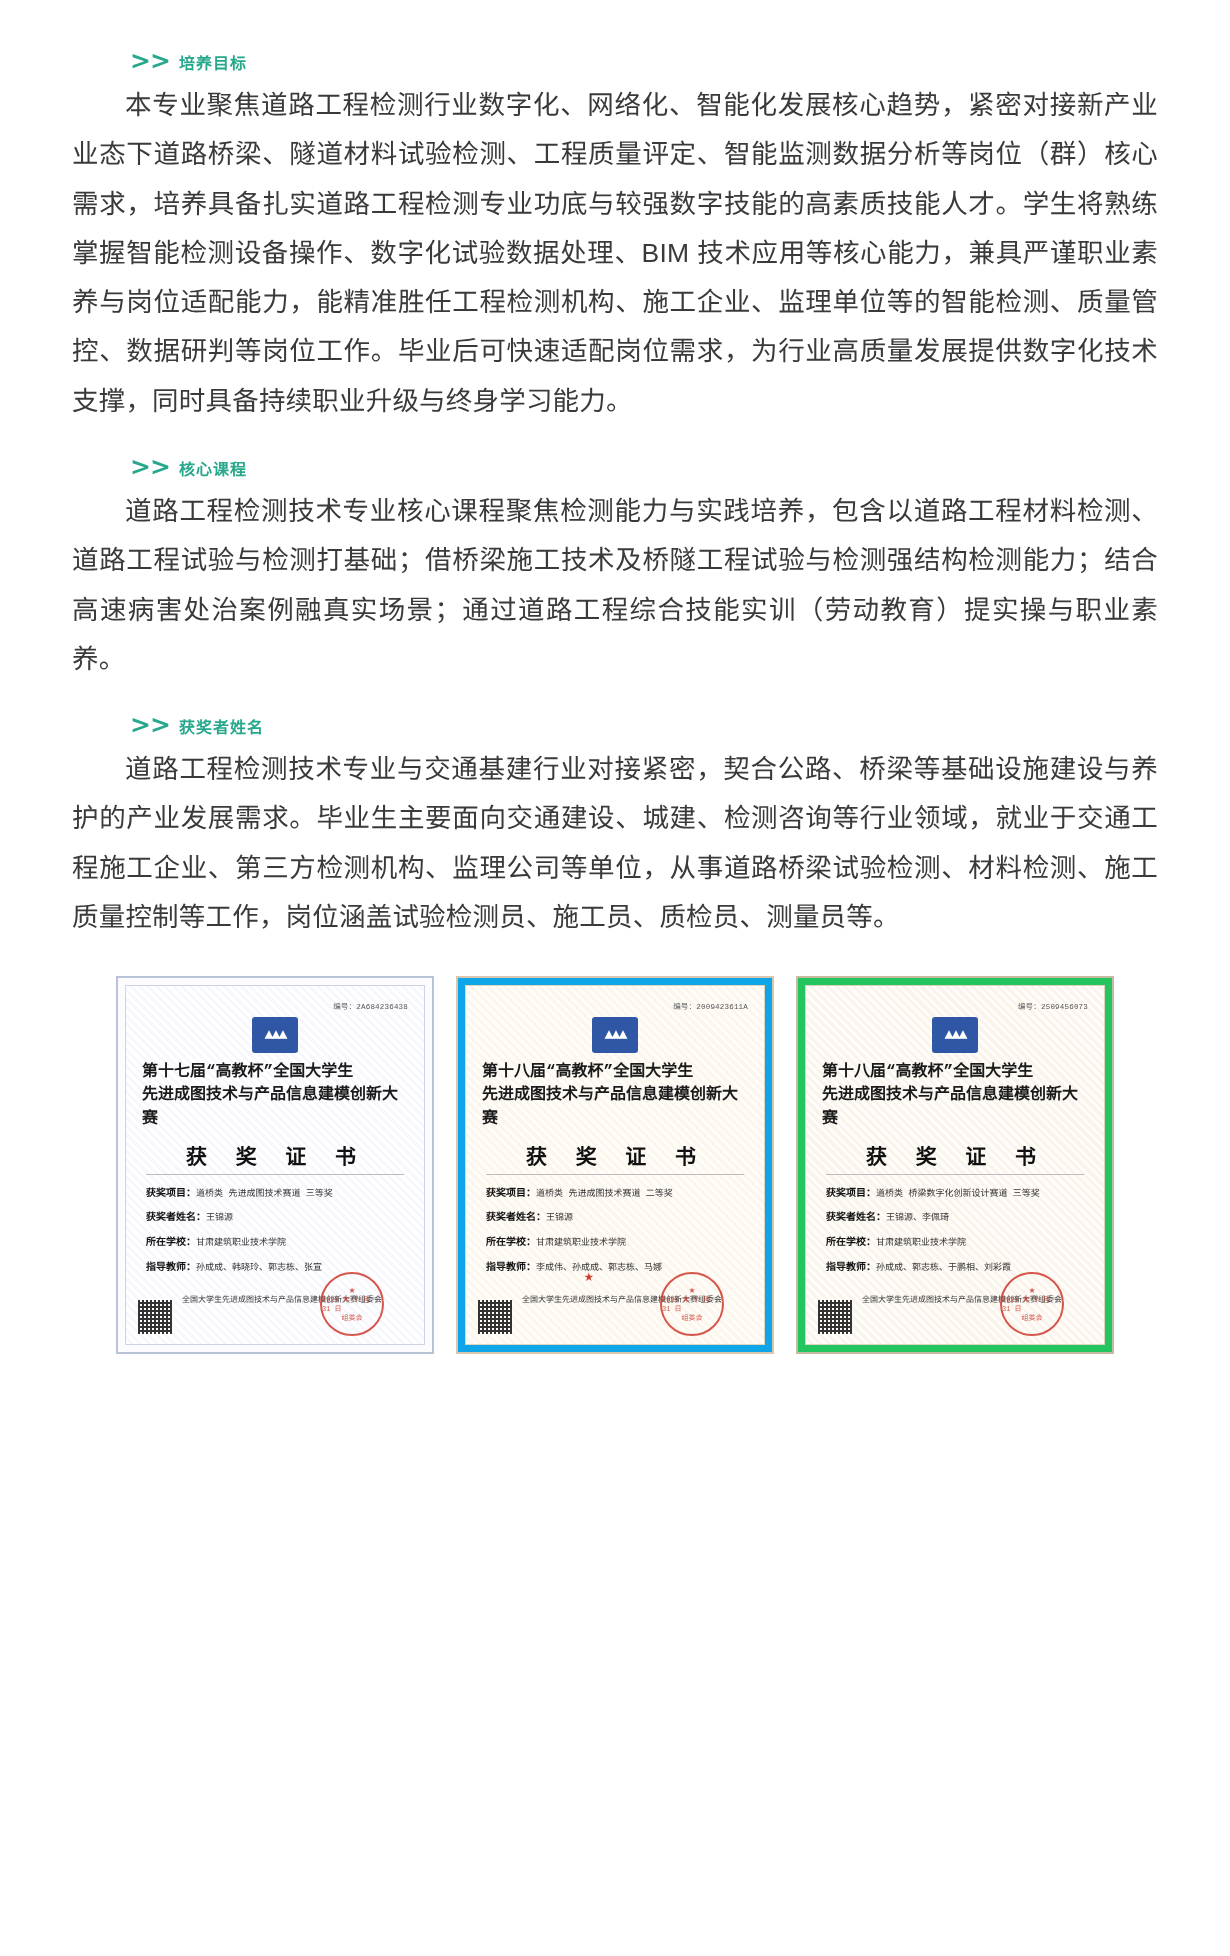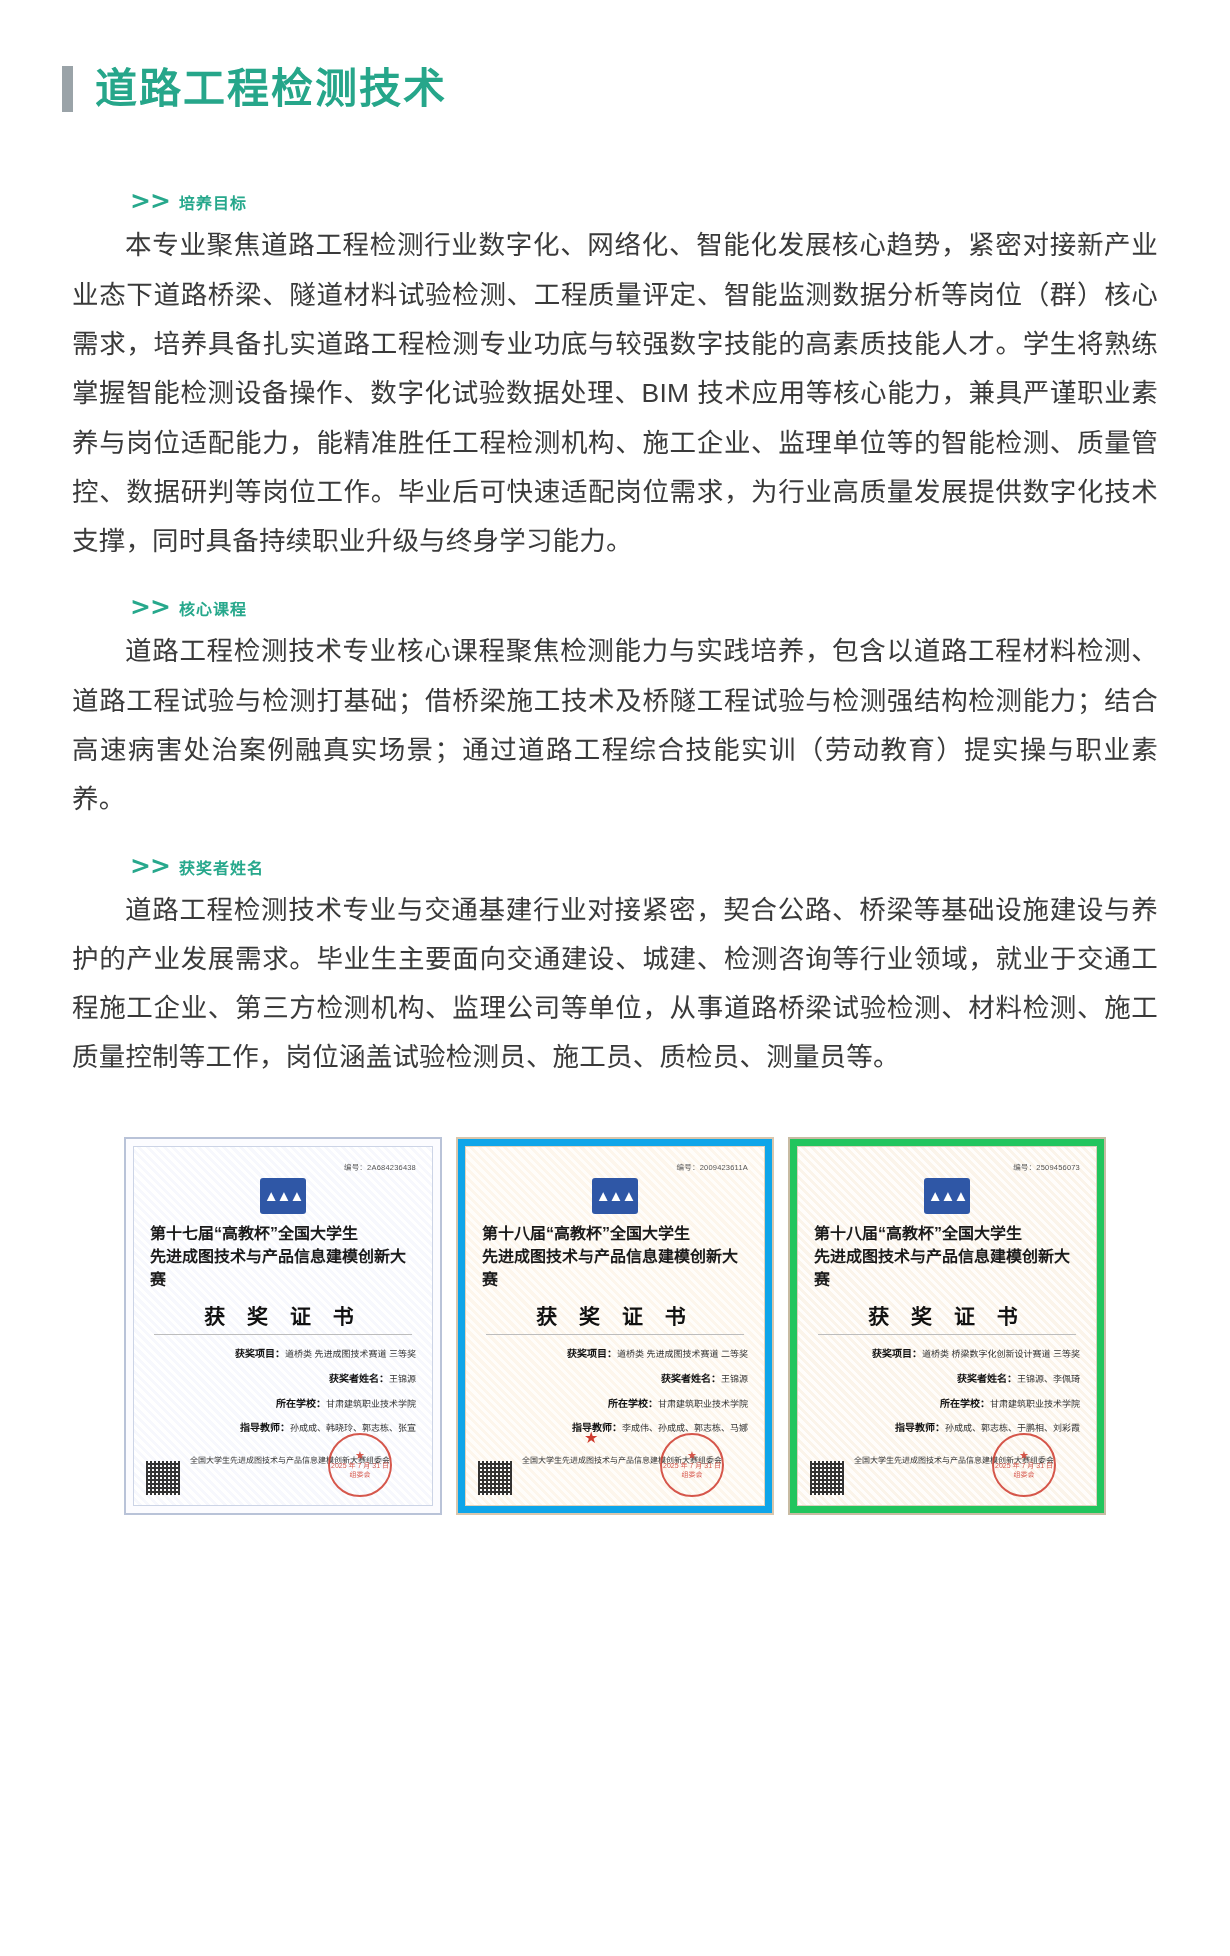--- a/index.html
+++ b/index.html
@@ -78,23 +78,24 @@
     letter-spacing: 0.2px;
   }
   .sec-gap {
     height: 26px;
   }
 
   
   .certs {
     display: flex;
     justify-content: center;
-    gap: 14px;
-    margin-top: 54px;
+    gap: 22px;
+    margin-top: 34px;
     padding-bottom: 26px;
+    font-family: Liberation Mono, monospace;
   }
   .cert {
     width: 318px;
     height: 378px;
     box-sizing: border-box;
     border: 2px solid #c7c7c7;
     padding: 7px;
     position: relative;
     background: #fdfdfd;
   }
@@ -158,21 +159,20 @@
     height: 1px;
     background: #bdbdbd;
     margin: 2px 4px 12px 4px;
   }
   .cert-row {
     font-size: 10px;
     color: #222;
     margin: 0 0 11px 4px;
     line-height: 1.3;
     white-space: nowrap;
-    text-align: right;
   }
   .cert-row b {
     font-weight: bold;
     color: #111;
   }
   .cert-row .val {
     color: #333;
     font-size: 9px;
   }
   .cert-foot {
@@ -224,24 +224,20 @@
     bottom: 58px;
     color: #cf3b2e;
     font-size: 16px;
   }
 </style>
 </head>
 <body>
 
 <div class="page">
 
-  <div class="title-row">
-    <div class="title-bar"></div>
-    <h1 class="page-title">道路工程检测技术</h1>
-  </div>
 
   <div class="content">
 
     <div>
       <div class="section-head">
         <span class="arrows">&gt;&gt;</span>
         <span class="section-title">培养目标</span>
       </div>
       <p class="para">本专业聚焦道路工程检测行业数字化、网络化、智能化发展核心趋势，紧密对接新产业业态下道路桥梁、隧道材料试验检测、工程质量评定、智能监测数据分析等岗位（群）核心需求，培养具备扎实道路工程检测专业功底与较强数字技能的高素质技能人才。学生将熟练掌握智能检测设备操作、数字化试验数据处理、BIM 技术应用等核心能力，兼具严谨职业素养与岗位适配能力，能精准胜任工程检测机构、施工企业、监理单位等的智能检测、质量管控、数据研判等岗位工作。毕业后可快速适配岗位需求，为行业高质量发展提供数字化技术支撑，同时具备持续职业升级与终身学习能力。</p>
     </div>

